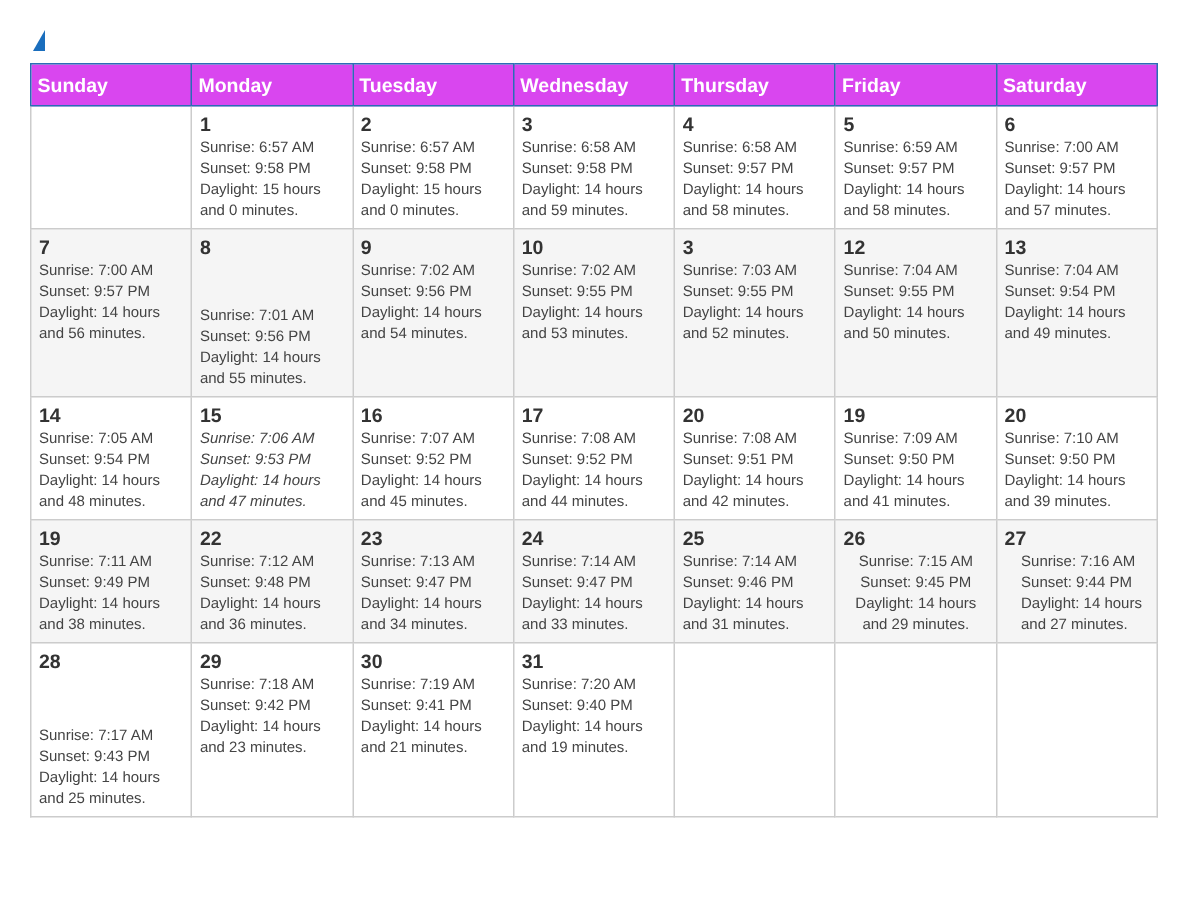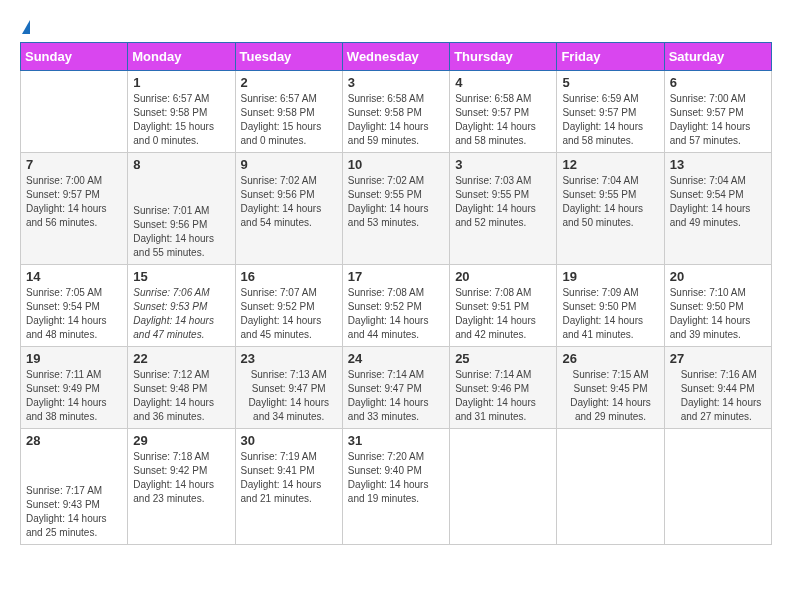--- a/index.html
+++ b/index.html
@@ -279,21 +279,21 @@
         </td>
         <td>
           <span class="day-number">22</span>
           <div class="day-info" style="white-space: pre-line;">Sunrise: 7:12 AM
 Sunset: 9:48 PM
 Daylight: 14 hours
 and 36 minutes.</div>
         </td>
         <td>
           <span class="day-number">23</span>
-          <div class="day-info" style="white-space: pre-line; text-align: center;">Sunrise: 7:13 AM
+          <div class="day-info" style="white-space: pre-line;">Sunrise: 7:13 AM
 Sunset: 9:47 PM
 Daylight: 14 hours
 and 34 minutes.</div>
         </td>
         <td>
           <span class="day-number">24</span>
           <div class="day-info" style="white-space: pre-line;">Sunrise: 7:14 AM
 Sunset: 9:47 PM
 Daylight: 14 hours
 and 33 minutes.</div>

